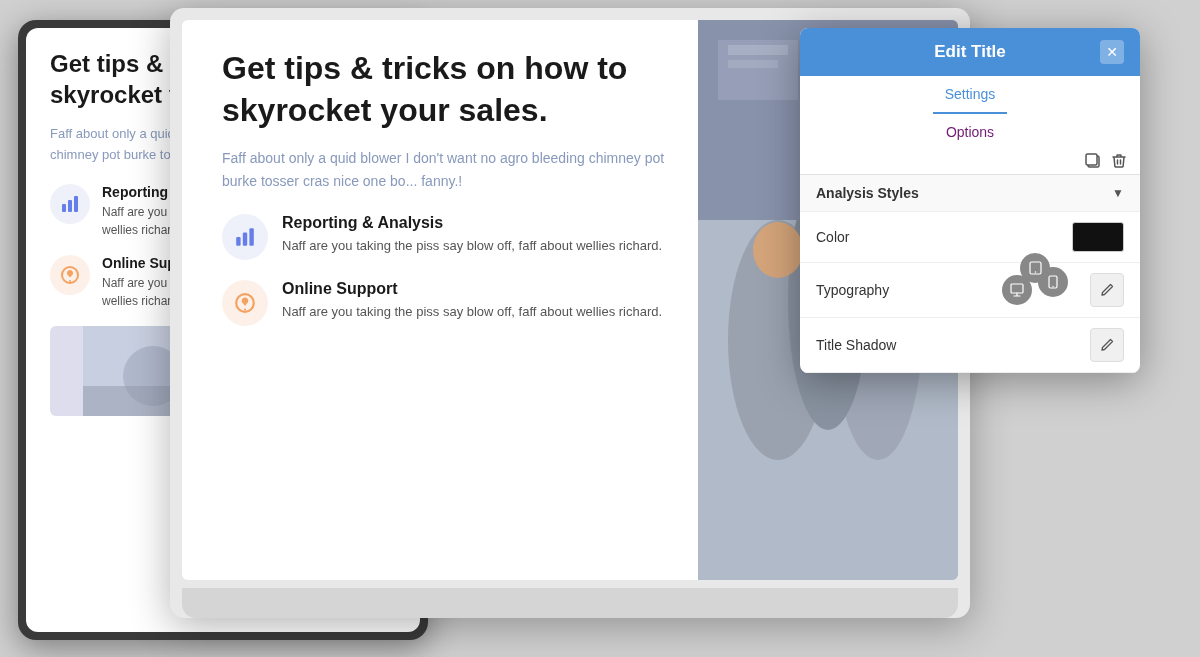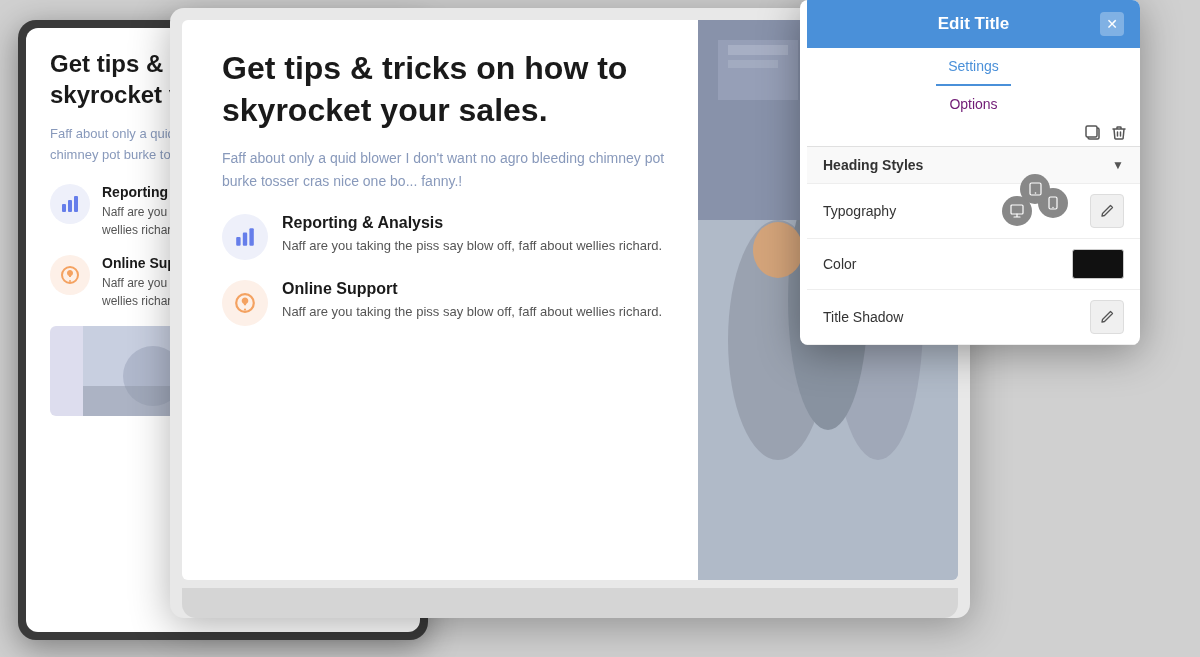--- a/index.html
+++ b/index.html
@@ -76,28 +76,27 @@
       height: 30px;
       background: #d5d5d5;
       border-radius: 0 0 14px 14px;
       margin-top: 8px;
     }
 
     
     .edit-panel {
       position: absolute;
       right: 60px;
-      top: 0;
+      top: 28px;
       width: 340px;
       background: #fff;
       border-radius: 8px;
       box-shadow: 0 8px 40px rgba(0,0,0,0.35);
       z-index: 10;
       overflow: hidden;
-      padding-left: 7px;
     }
     .edit-panel-header {
       background: #4a90d9;
       color: #fff;
       padding: 12px 16px;
       display: flex;
       align-items: center;
       justify-content: space-between;
     }
     .edit-panel-title {
@@ -488,22 +487,29 @@
           <path d="M7.5 8v4M10.5 8v4" stroke="#555" stroke-width="1.5" stroke-linecap="round"></path>
         </svg>
       </span>
     </div>
   </div>
 
   <div class="panel-body">
 
 
     <div class="heading-dropdown">
-      <span class="heading-dropdown-label">Heading Styles</span>
+      <span class="heading-dropdown-label">Analysis Styles</span>
       <span class="dropdown-arrow">▼</span>
+    </div>
+
+    <div class="panel-row">
+      <span class="panel-row-label">Color</span>
+      <div class="panel-row-content">
+        <div class="color-swatch"></div>
+      </div>
     </div>
 
     <div class="panel-row">
       <span class="panel-row-label">Typography</span>
       <div class="panel-row-content">
 
         <div style="position:relative; display:flex; align-items:center; gap:4px; margin-right:8px;">
           <div class="device-icon" style="background:#888;">
             <svg width="14" height="14" viewBox="0 0 14 14" fill="none">
               <rect x="1" y="1" width="12" height="9" rx="1" stroke="white" stroke-width="1.2" fill="none"></rect>
@@ -522,27 +528,20 @@
               <circle cx="5" cy="11.5" r="0.7" fill="white"></circle>
             </svg>
           </div>
         </div>
         <div style="width:50px;"></div>
         <div class="edit-pen-btn">
           <svg width="16" height="16" viewBox="0 0 16 16" fill="none">
             <path d="M11.5 2.5l2 2-8 8-2.5.5.5-2.5 8-8z" stroke="#555" stroke-width="1.3" stroke-linecap="round" stroke-linejoin="round"></path>
           </svg>
         </div>
-      </div>
-    </div>
-
-    <div class="panel-row">
-      <span class="panel-row-label">Color</span>
-      <div class="panel-row-content">
-        <div class="color-swatch"></div>
       </div>
     </div>
 
     <div class="panel-row">
       <span class="panel-row-label">Title Shadow</span>
       <div class="panel-row-content">
         <div class="edit-pen-btn">
           <svg width="16" height="16" viewBox="0 0 16 16" fill="none">
             <path d="M11.5 2.5l2 2-8 8-2.5.5.5-2.5 8-8z" stroke="#555" stroke-width="1.3" stroke-linecap="round" stroke-linejoin="round"></path>
           </svg>

